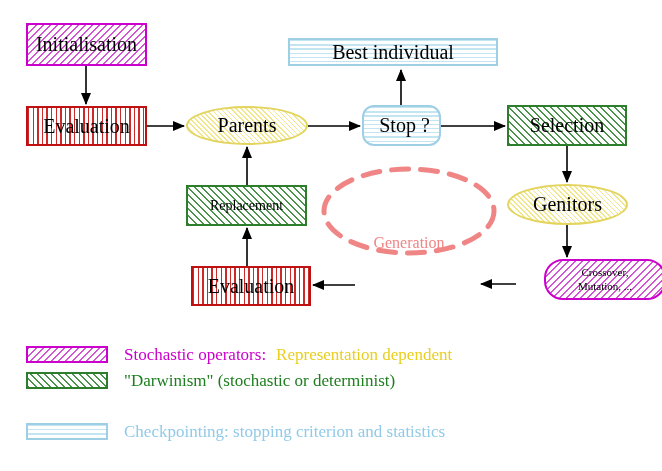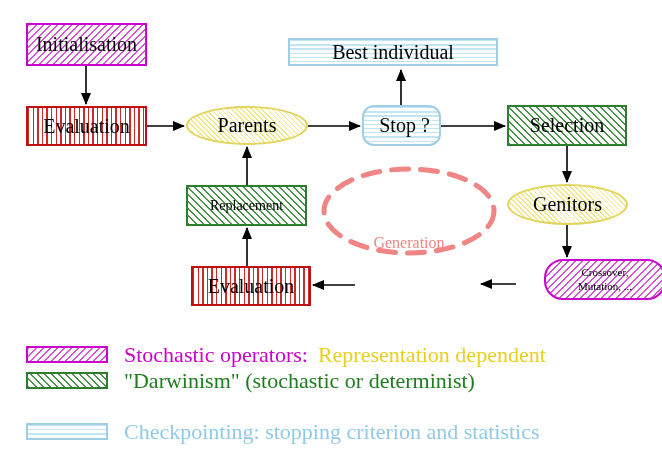--- a/index.html
+++ b/index.html
@@ -85,21 +85,21 @@
   .lr-3 { top: 398px; }
   .lr-4 { top: 423px; }
   .legend-swatch {
     box-sizing: border-box;
     width: 82px;
     height: 17px;
     flex: 0 0 82px;
   }
   .legend-text {
     margin-left: 16px;
-    font-size: 22px;
+    font-size: 17px;
     white-space: nowrap;
   }
   .lt-magenta { color: var(--legend_magenta); }
   .lt-yellow  { color: var(--legend_yellow); margin-left: 10px; }
   .lt-green   { color: var(--legend_green); }
   .lt-red     { color: var(--legend_red); }
   .lt-cyan    { color: var(--legend_cyan); }
 </style>
 </head>
 <body>

